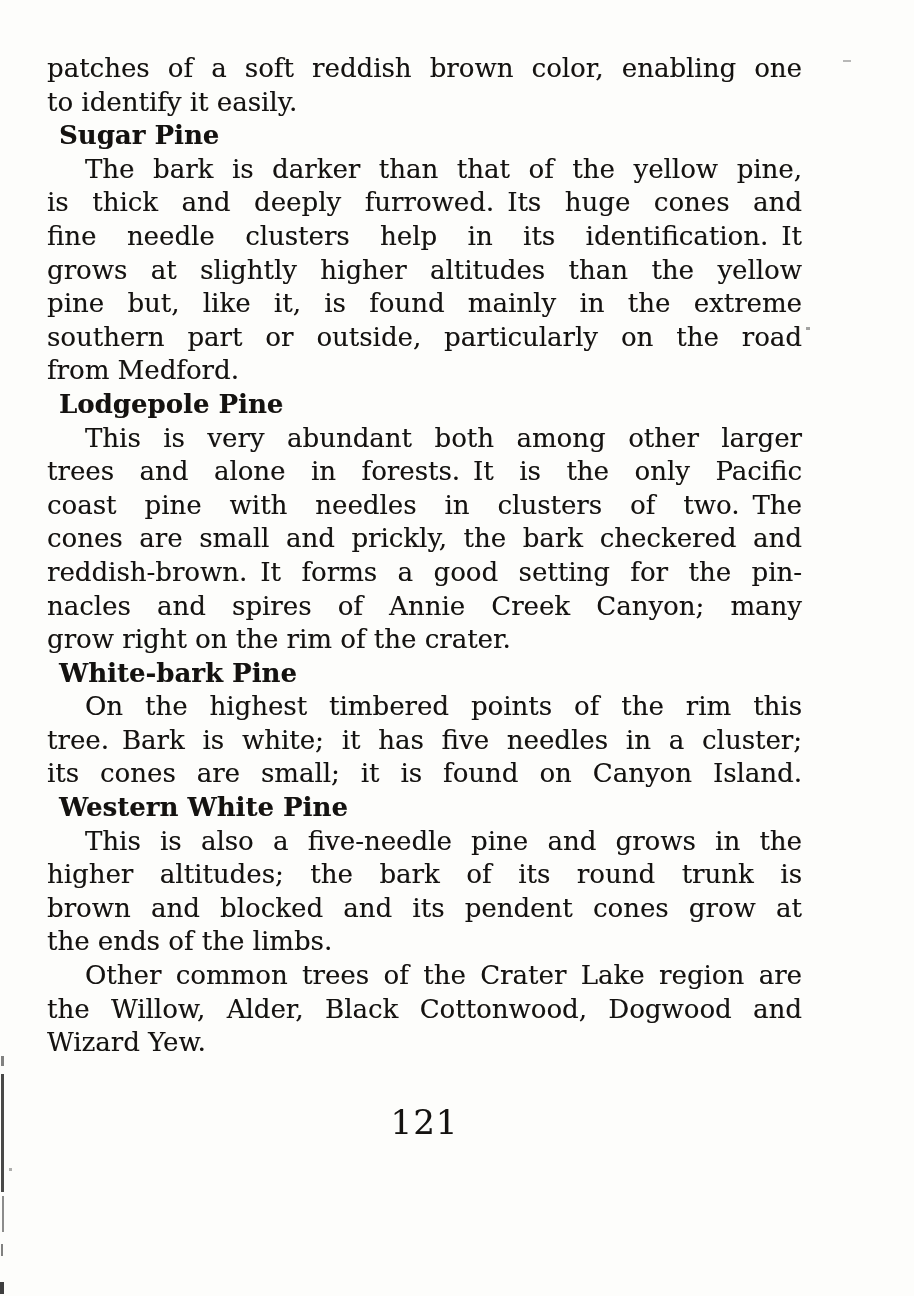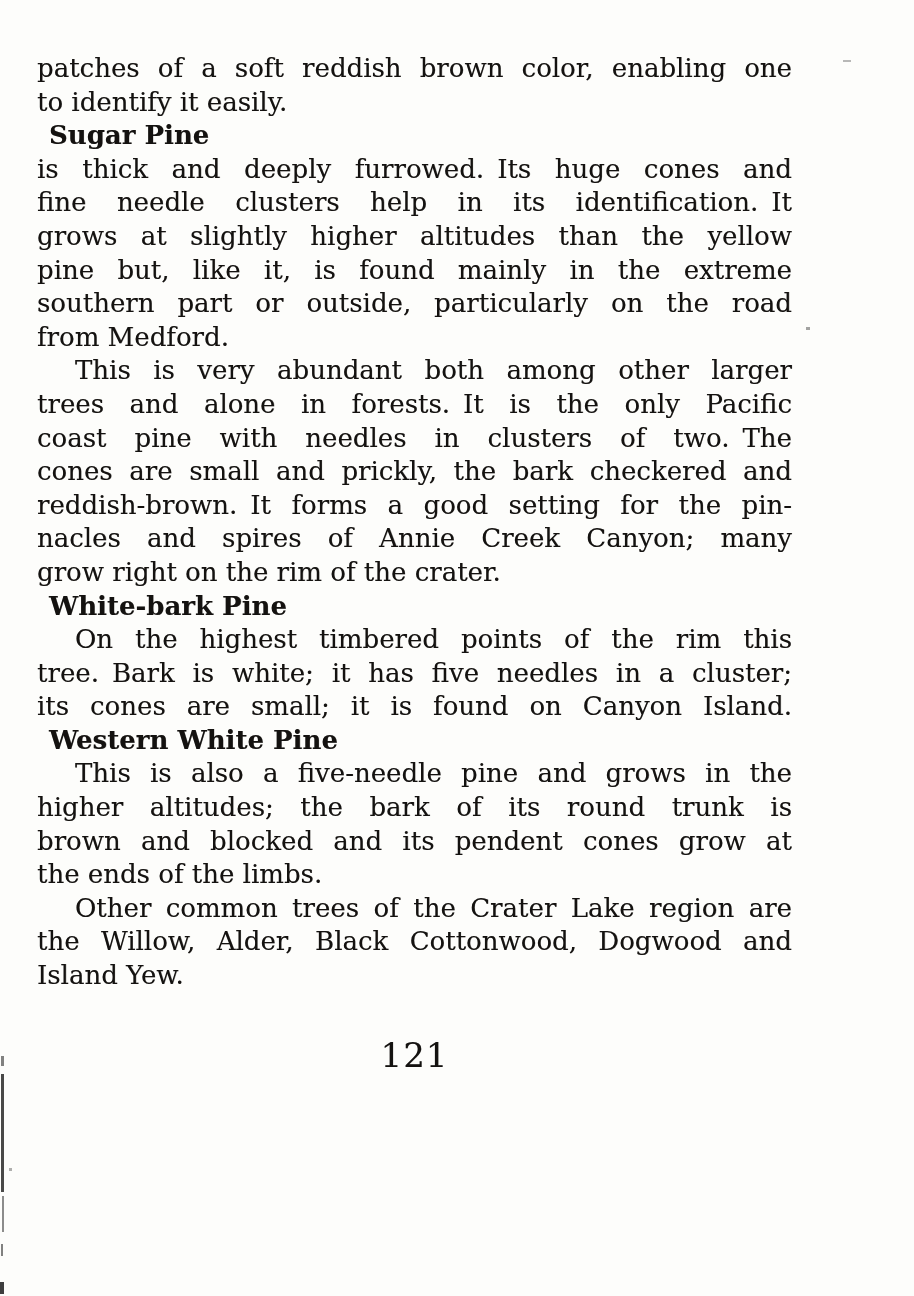--- a/index.html
+++ b/index.html
@@ -10,21 +10,21 @@
   .page {
     position: relative;
     width: 914px;
     height: 1296px;
     background: #fdfdfb;
     overflow: hidden;
     font-family: "DejaVu Serif", "Liberation Serif", serif;
   }
   .textblock {
     position: absolute;
-    left: 37px;
+    left: 47px;
     top: 52px;
     width: 755px;
     font-size: 26px;
     line-height: 33.6px;
     color: #141210;
     text-shadow: 0.3px 0.3px 0 rgba(20,18,16,0.40);
   }
   .line {
     text-align: justify;
     text-align-last: justify;
@@ -65,27 +65,29 @@
 <body>
 
 <div class="page">
   <div class="textblock">
 
     <div class="line">patches of a soft reddish brown color, enabling one</div>
     <div class="line last">to identify it easily.</div>
 
     <div class="heading">Sugar Pine</div>
 
+    <div class="line indent">The bark is darker than that of the yellow pine,</div>
     <div class="line">is thick and deeply furrowed. Its huge cones and</div>
     <div class="line">fine needle clusters help in its identification. It</div>
     <div class="line">grows at slightly higher altitudes than the yellow</div>
     <div class="line">pine but, like it, is found mainly in the extreme</div>
     <div class="line">southern part or outside, particularly on the road</div>
     <div class="line last">from Medford.</div>
 
+    <div class="heading">Lodgepole Pine</div>
 
     <div class="line indent">This is very abundant both among other larger</div>
     <div class="line">trees and alone in forests. It is the only Pacific</div>
     <div class="line">coast pine with needles in clusters of two. The</div>
     <div class="line">cones are small and prickly, the bark checkered and</div>
     <div class="line">reddish-brown. It forms a good setting for the pin-</div>
     <div class="line">nacles and spires of Annie Creek Canyon; many</div>
     <div class="line last">grow right on the rim of the crater.</div>
 
     <div class="heading">White-bark Pine</div>
@@ -96,21 +98,21 @@
 
     <div class="heading">Western White Pine</div>
 
     <div class="line indent">This is also a five-needle pine and grows in the</div>
     <div class="line">higher altitudes; the bark of its round trunk is</div>
     <div class="line">brown and blocked and its pendent cones grow at</div>
     <div class="line last">the ends of the limbs.</div>
 
     <div class="line indent">Other common trees of the Crater Lake region are</div>
     <div class="line">the Willow, Alder, Black Cottonwood, Dogwood and</div>
-    <div class="line last">Island Yew.</div>
+    <div class="line last">Wizard Yew.</div>
 
     <div class="folio">121</div>
   </div>
 
   <div class="artifact art-1"></div>
   <div class="artifact art-2"></div>
   <div class="artifact art-3"></div>
   <div class="artifact art-4"></div>
   <div class="artifact art-5"></div>
   <div class="artifact art-6"></div>

